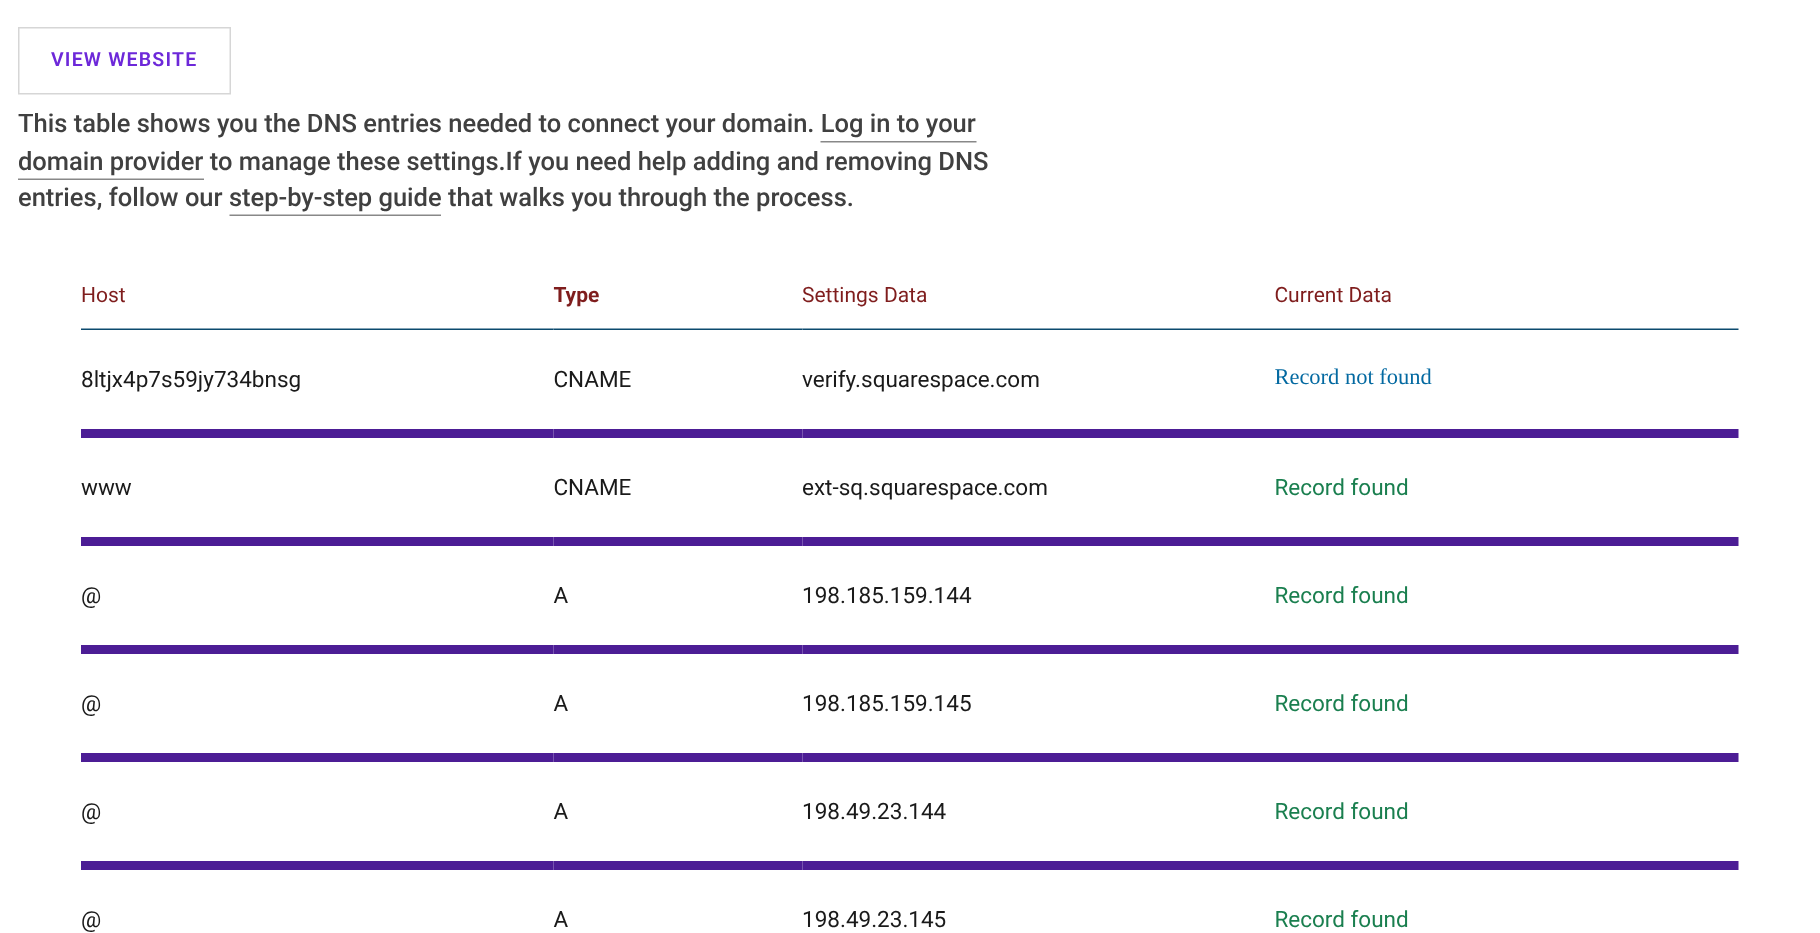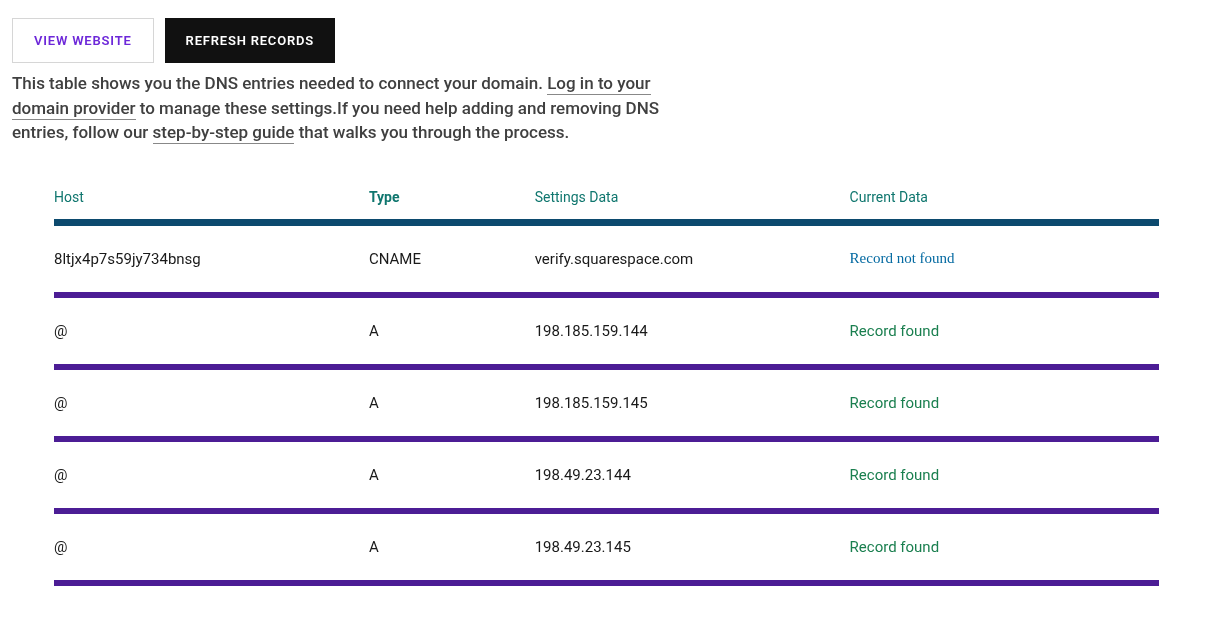--- a/index.html
+++ b/index.html
@@ -66,23 +66,23 @@
       padding-right: 42px;
     }
     table {
       width: 100%;
       border-collapse: collapse;
     }
     thead th {
       text-align: left;
       font-weight: 400;
       font-size: 14px;
-      color: #0f766e;
+      color: #7f1d1d;
       padding: 12px 0 14px 0;
-      border-bottom: 7px solid #0c4a6e;
+      border-bottom: 1px solid #0c4a6e;
     }
     tbody td {
       font-size: 15px;
       color: #1a1a1a;
       padding: 24px 0;
       border-bottom: 6px solid #4c1d95;
       font-weight: 400;
     }
     .col-host { width: 28.5%; }
     .col-type { width: 15%; font-weight: bold; }
@@ -90,21 +90,20 @@
     .col-cur { width: 28%; }
     .status-found { color: #1a7f4f; }
     .status-notfound { color: #0369a1; font-family: Liberation Serif, serif; }
   </style>
 </head>
 <body>
 
 <div class="header-row">
   <div class="actions">
     <button class="btn btn-secondary">VIEW WEBSITE</button>
-    <button class="btn btn-primary">REFRESH RECORDS</button>
   </div>
 </div>
 
 <p class="description">
   <span>This table shows you the DNS entries needed to connect your domain. </span><span class="link">Log in to your domain provider</span><span> to manage these settings.If you need help adding and removing DNS entries, follow our </span><span class="link">step-by-step guide</span><span> that walks you through the process.</span>
 </p>
 
 <div class="table-wrap">
   <table>
     <thead>
@@ -114,20 +113,26 @@
         <th class="col-req">Settings Data</th>
         <th class="col-cur">Current Data</th>
       </tr>
     </thead>
     <tbody id="dns-rows">
         <tr>
           <td>8ltjx4p7s59jy734bnsg</td>
           <td>CNAME</td>
           <td>verify.squarespace.com</td>
           <td class="status-notfound">Record not found</td>
+        </tr>
+        <tr>
+          <td>www</td>
+          <td>CNAME</td>
+          <td>ext-sq.squarespace.com</td>
+          <td class="status-found">Record found</td>
         </tr>
         <tr>
           <td>@</td>
           <td>A</td>
           <td>198.185.159.144</td>
           <td class="status-found">Record found</td>
         </tr>
         <tr>
           <td>@</td>
           <td>A</td>

